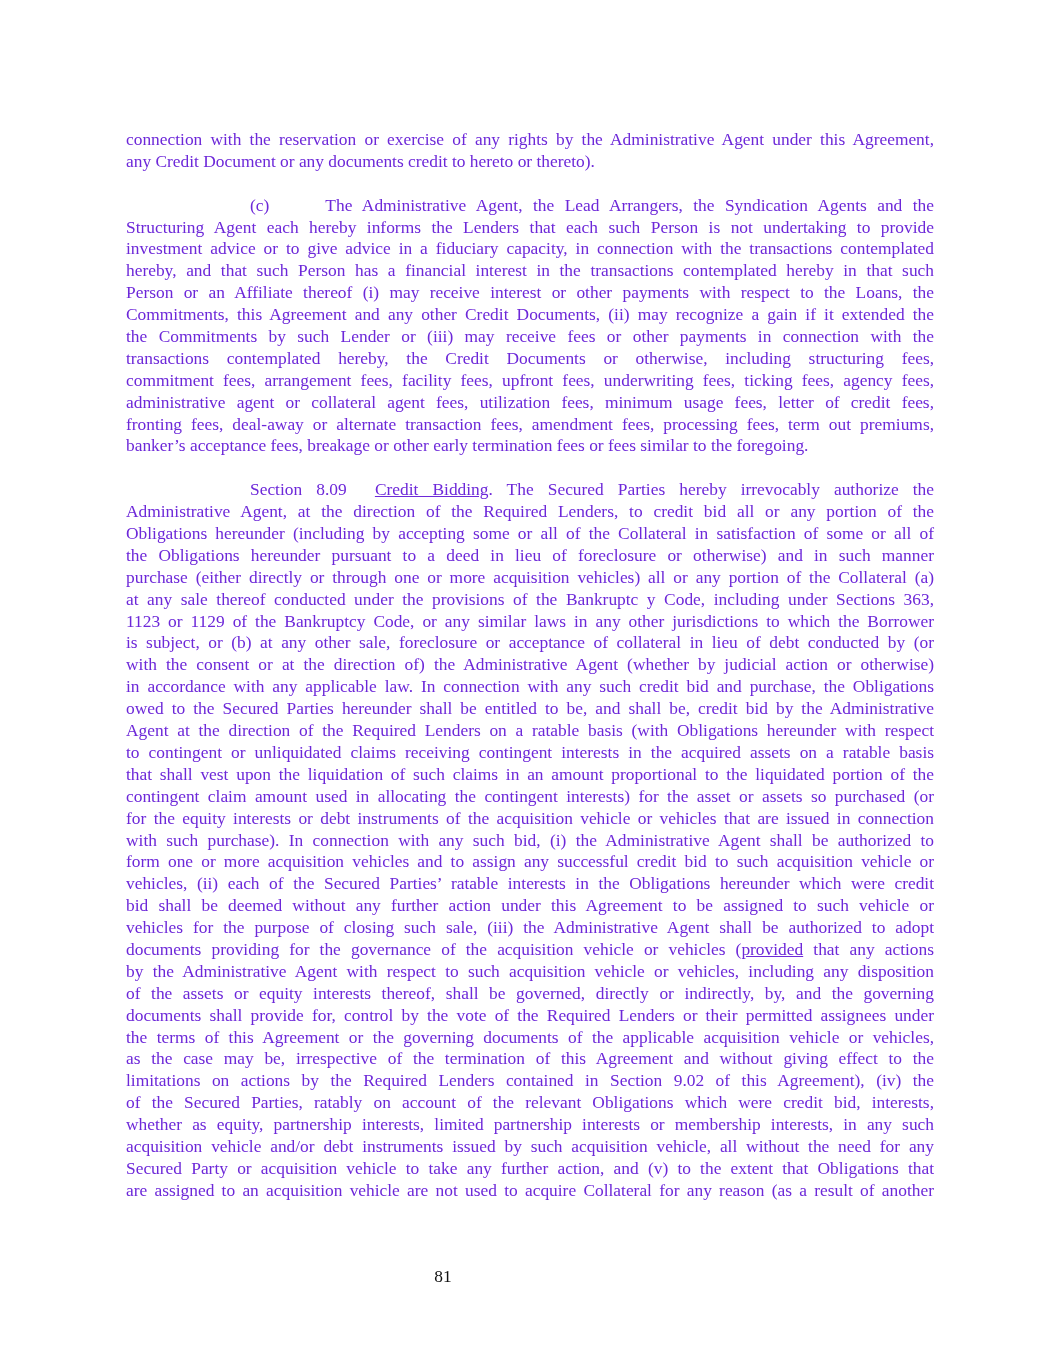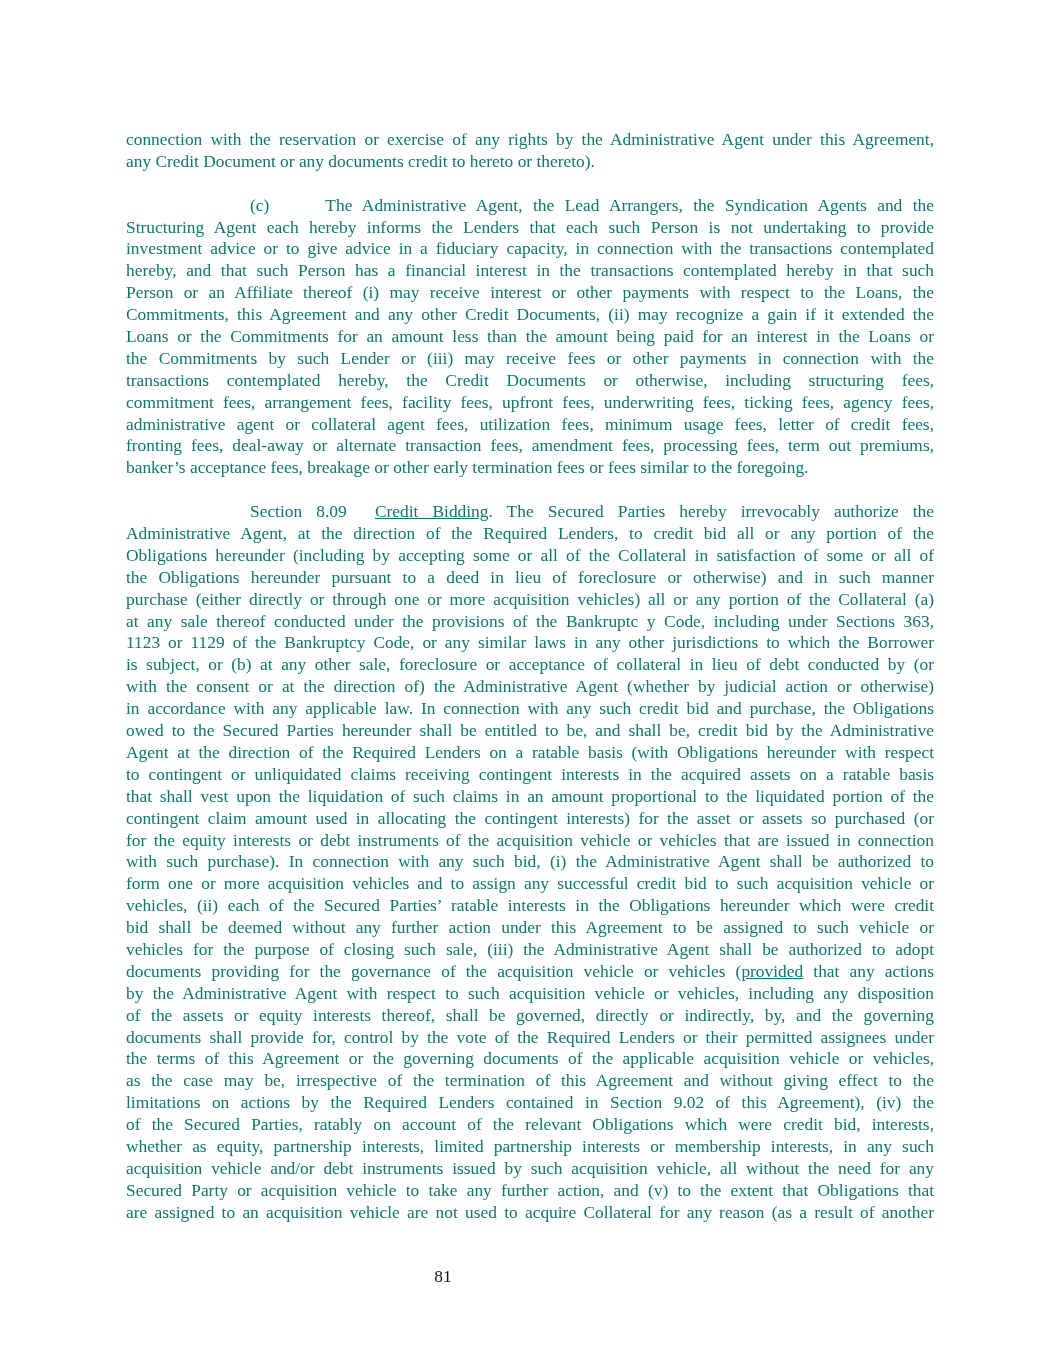--- a/index.html
+++ b/index.html
@@ -1,19 +1,19 @@
 <!DOCTYPE html>
 <html><head>
 <meta charset="utf-8">
 <style>
   html, body { margin: 0; padding: 0; background: #ffffff; }
   body { width: 1055px; height: 1365px; position: relative; overflow: hidden; }
   .page {
     position: absolute; left: 126px; top: 129px; width: 808px;
-    font-family: "Liberation Serif", serif; font-size: 17.4px; color: #0f766e;
+    font-family: "Liberation Serif", serif; font-size: 17.4px; color: #6d28d9;
   }
   .para { margin: 0 0 21.9px 0; }
   .line {
     display: block; height: 21.9px; line-height: 21.9px; white-space: nowrap;
     text-align: justify; text-align-last: justify; overflow: visible;
   }
   .line.last { text-align-last: left; }
   .indent { padding-left: 124px; }
   .tab { display: inline-block; width: 56px; }
   .u { text-decoration: underline; }
@@ -33,21 +33,20 @@
   </div>
 
   <div class="para">
     <span class="line indent"><span>(c)</span><span class="tab"></span><span>The Administrative Agent, the Lead Arrangers, the Syndication Agents and the</span></span>
     <div id="para2-lines">
         <span class="line">Structuring Agent each hereby informs the Lenders that each such Person is not undertaking to provide</span>
         <span class="line">investment advice or to give advice in a fiduciary capacity, in connection with the transactions contemplated</span>
         <span class="line">hereby, and that such Person has a financial interest in the transactions contemplated hereby in that such</span>
         <span class="line">Person or an Affiliate thereof (i) may receive interest or other payments with respect to the Loans, the</span>
         <span class="line">Commitments, this Agreement and any other Credit Documents, (ii) may recognize a gain if it extended the</span>
-        <span class="line">Loans or the Commitments for an amount less than the amount being paid for an interest in the Loans or</span>
         <span class="line">the Commitments by such Lender or (iii) may receive fees or other payments in connection with the</span>
         <span class="line">transactions contemplated hereby, the Credit Documents or otherwise, including structuring fees,</span>
         <span class="line">commitment fees, arrangement fees, facility fees, upfront fees, underwriting fees, ticking fees, agency fees,</span>
         <span class="line">administrative agent or collateral agent fees, utilization fees, minimum usage fees, letter of credit fees,</span>
         <span class="line">fronting fees, deal-away or alternate transaction fees, amendment fees, processing fees, term out premiums,</span>
         <span class="line last">banker’s acceptance fees, breakage or other early termination fees or fees similar to the foregoing.</span>
       </div>
   </div>
 
   <div class="para">

